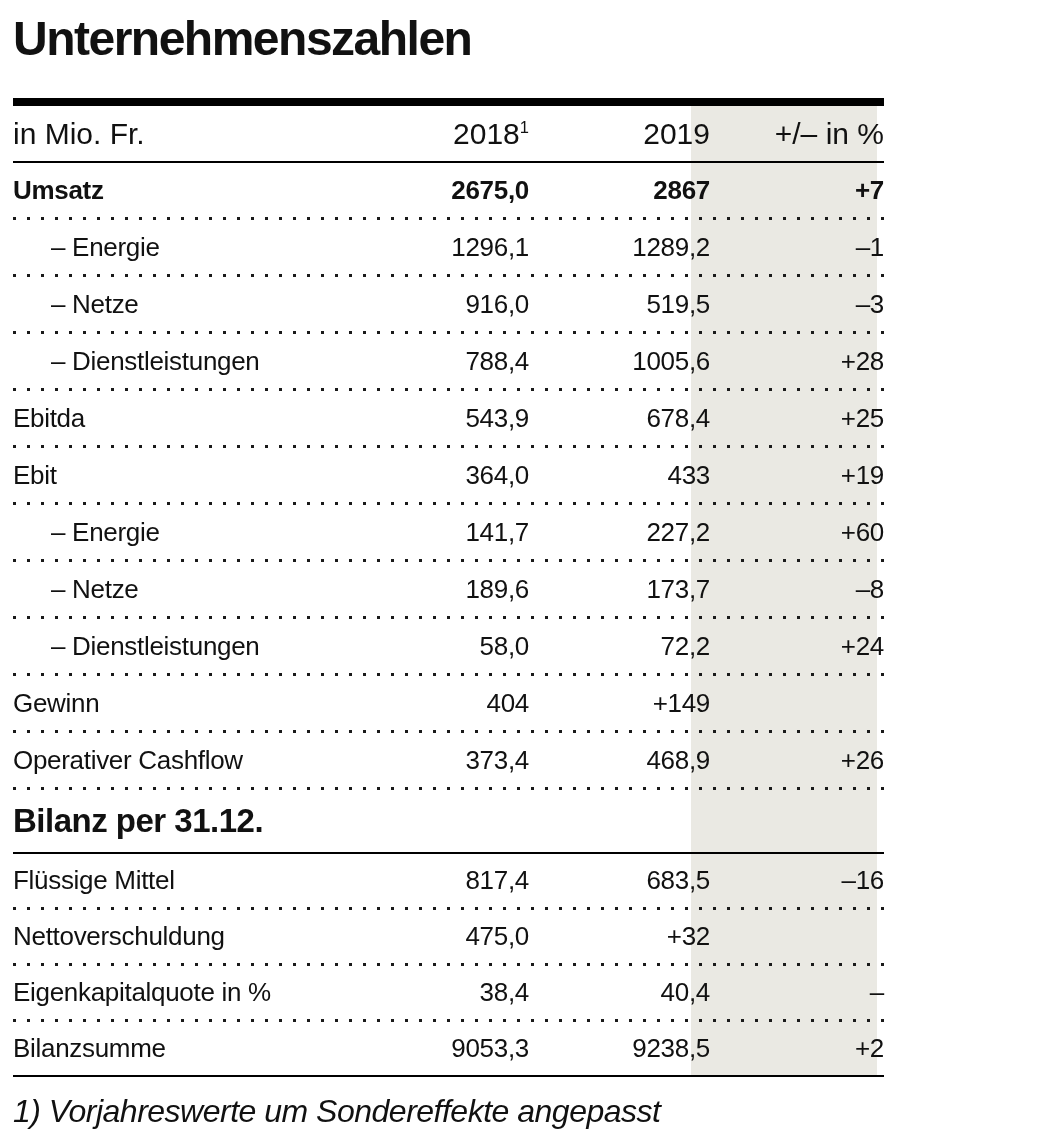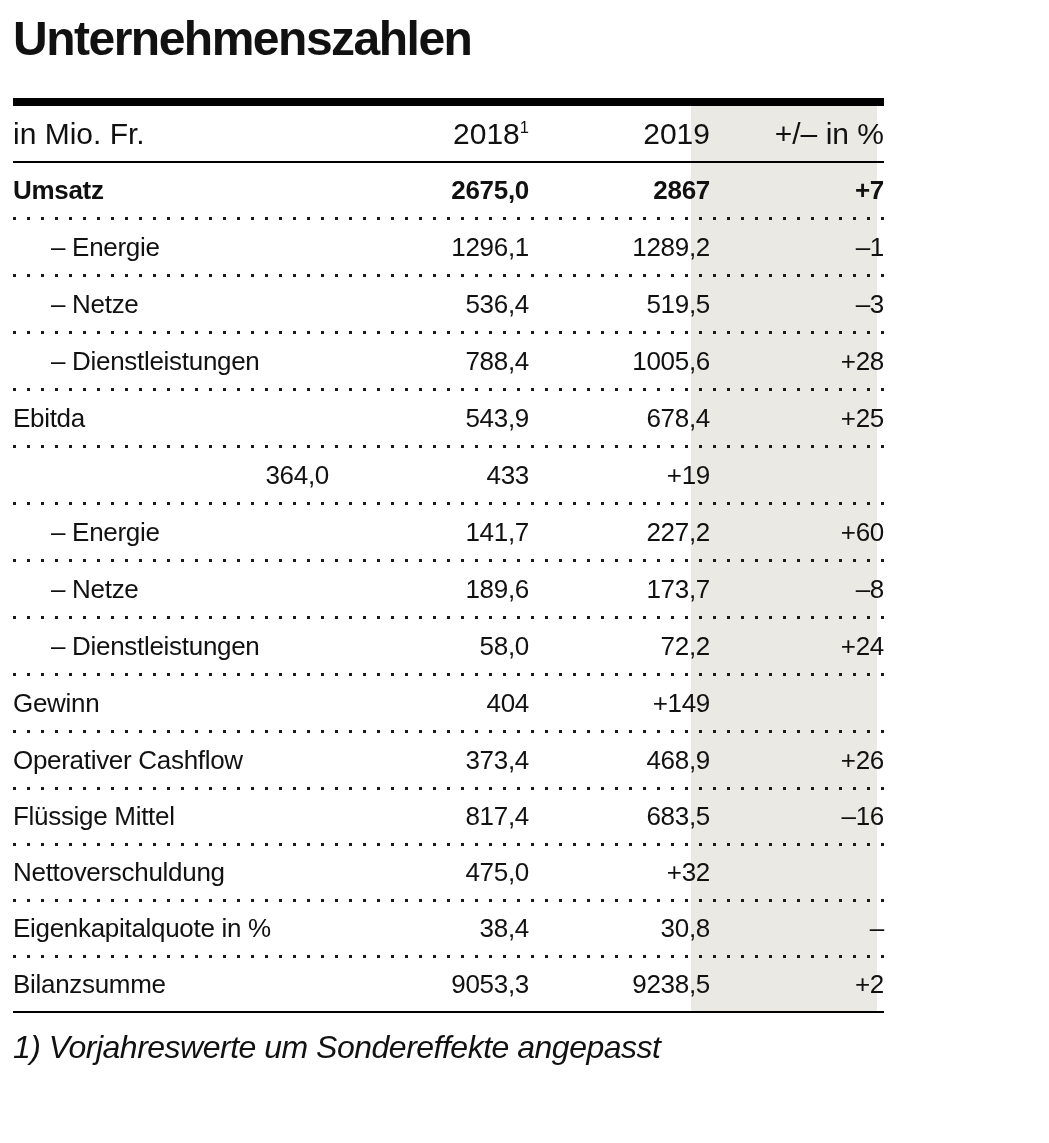--- a/index.html
+++ b/index.html
@@ -117,21 +117,21 @@
     <div class="row">
       <div class="indent">– Energie</div>
       <div class="num">1296,1</div>
       <div class="num">1289,2</div>
       <div class="num">–1</div>
     </div>
     <div class="sep"></div>
 
     <div class="row">
       <div class="indent">– Netze</div>
-      <div class="num">536,4</div>
+      <div class="num">916,0</div>
       <div class="num">519,5</div>
       <div class="num">–3</div>
     </div>
     <div class="sep"></div>
 
     <div class="row">
       <div class="indent">– Dienstleistungen</div>
       <div class="num">788,4</div>
       <div class="num">1005,6</div>
       <div class="num">+28</div>
@@ -140,20 +140,21 @@
 
     <div class="row">
       <div>Ebitda</div>
       <div class="num">543,9</div>
       <div class="num">678,4</div>
       <div class="num">+25</div>
     </div>
     <div class="sep"></div>
 
     <div class="row">
+      <div>Ebit</div>
       <div class="num">364,0</div>
       <div class="num">433</div>
       <div class="num">+19</div>
     </div>
     <div class="sep"></div>
 
     <div class="row">
       <div class="indent">– Energie</div>
       <div class="num">141,7</div>
       <div class="num">227,2</div>
@@ -185,40 +186,43 @@
     <div class="sep"></div>
 
     <div class="row">
       <div>Operativer Cashflow</div>
       <div class="num">373,4</div>
       <div class="num">468,9</div>
       <div class="num">+26</div>
     </div>
     <div class="sep"></div>
 
+    <div class="section-row">
+      <div>Bilanz per 31.12.</div>
+    </div>
 
     <div class="row row-b">
       <div>Flüssige Mittel</div>
       <div class="num">817,4</div>
       <div class="num">683,5</div>
       <div class="num">–16</div>
     </div>
     <div class="sep"></div>
 
     <div class="row row-b">
       <div>Nettoverschuldung</div>
       <div class="num">475,0</div>
       <div class="num">+32</div>
     </div>
     <div class="sep"></div>
 
     <div class="row row-b">
       <div>Eigenkapitalquote in %</div>
       <div class="num">38,4</div>
-      <div class="num">30,8</div>
+      <div class="num">40,4</div>
       <div class="num">–</div>
     </div>
     <div class="sep"></div>
 
     <div class="row row-b">
       <div>Bilanzsumme</div>
       <div class="num">9053,3</div>
       <div class="num">9238,5</div>
       <div class="num">+2</div>
     </div>

